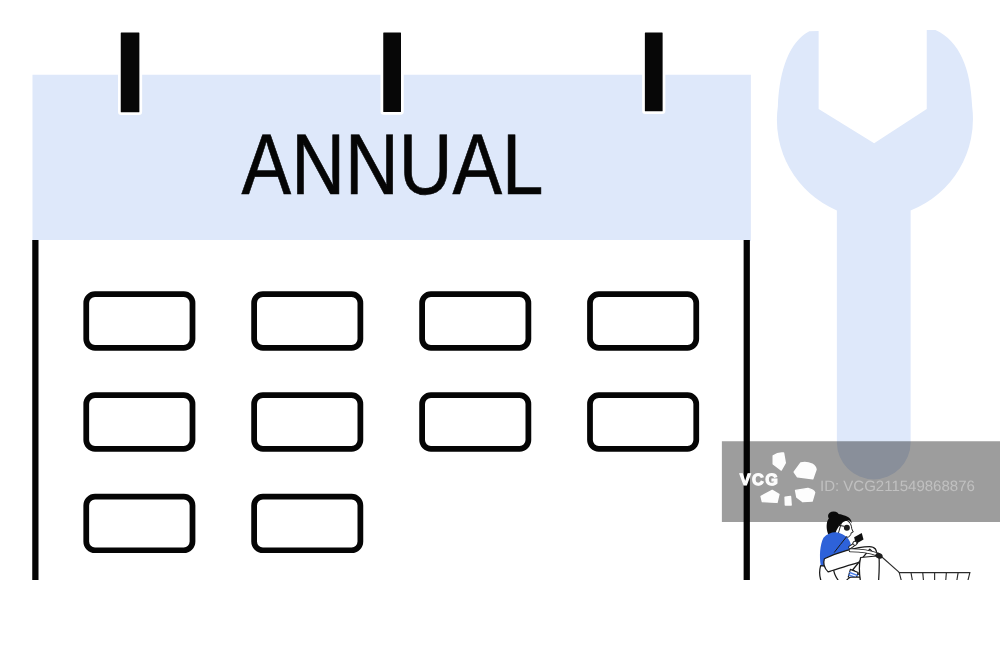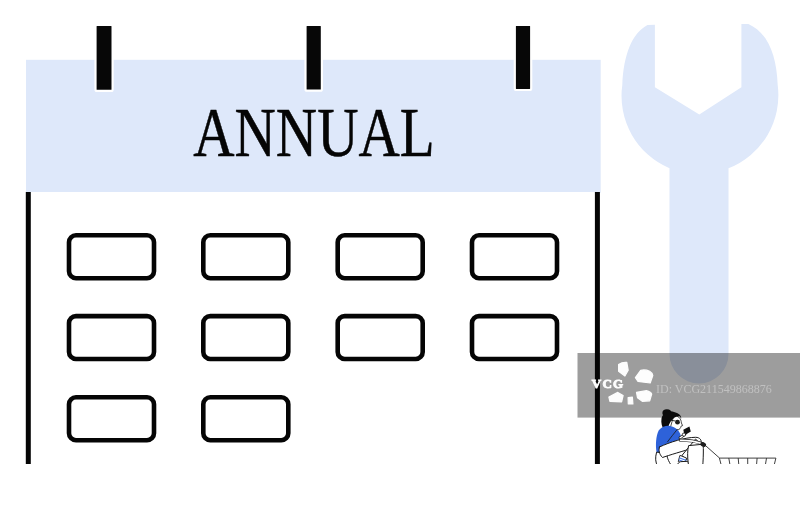--- a/index.html
+++ b/index.html
@@ -1,16 +1,16 @@
 <!DOCTYPE html>
 <html><head>
 <meta charset="utf-8">
 <style>
 html,body{margin:0;padding:0;background:#fff;}
-#stage{position:relative;width:800px;height:464px;overflow:hidden;font-family:Liberation Serif, serif;}
+#stage{position:relative;width:800px;height:464px;overflow:hidden;font-family:Liberation Sans, sans-serif;}
 </style>
 </head>
 <body>
 <div id="stage">
 <svg width="800" height="528" viewBox="0 0 800 528">
 
 <rect x="0" y="0" width="800" height="528" fill="#ffffff"></rect>
 
 <path d="M 647.5 25 L 654.9 24.7 L 654.9 87.2 L 699.3 114.6 L 741.4 87.2 L 741.4 23.9 L 748.4 23.9 C 768 33, 776.5 55, 777.7 85 A 78.5 78.5 0 0 1 728.5 168.3 L 728.5 354 A 29.5 29.5 0 0 1 669.5 354 L 669.5 168.3 A 78.5 78.5 0 0 1 622.3 85 C 623.5 55, 632 33, 647.5 25 Z" fill="#dee8fa"></path>
 

